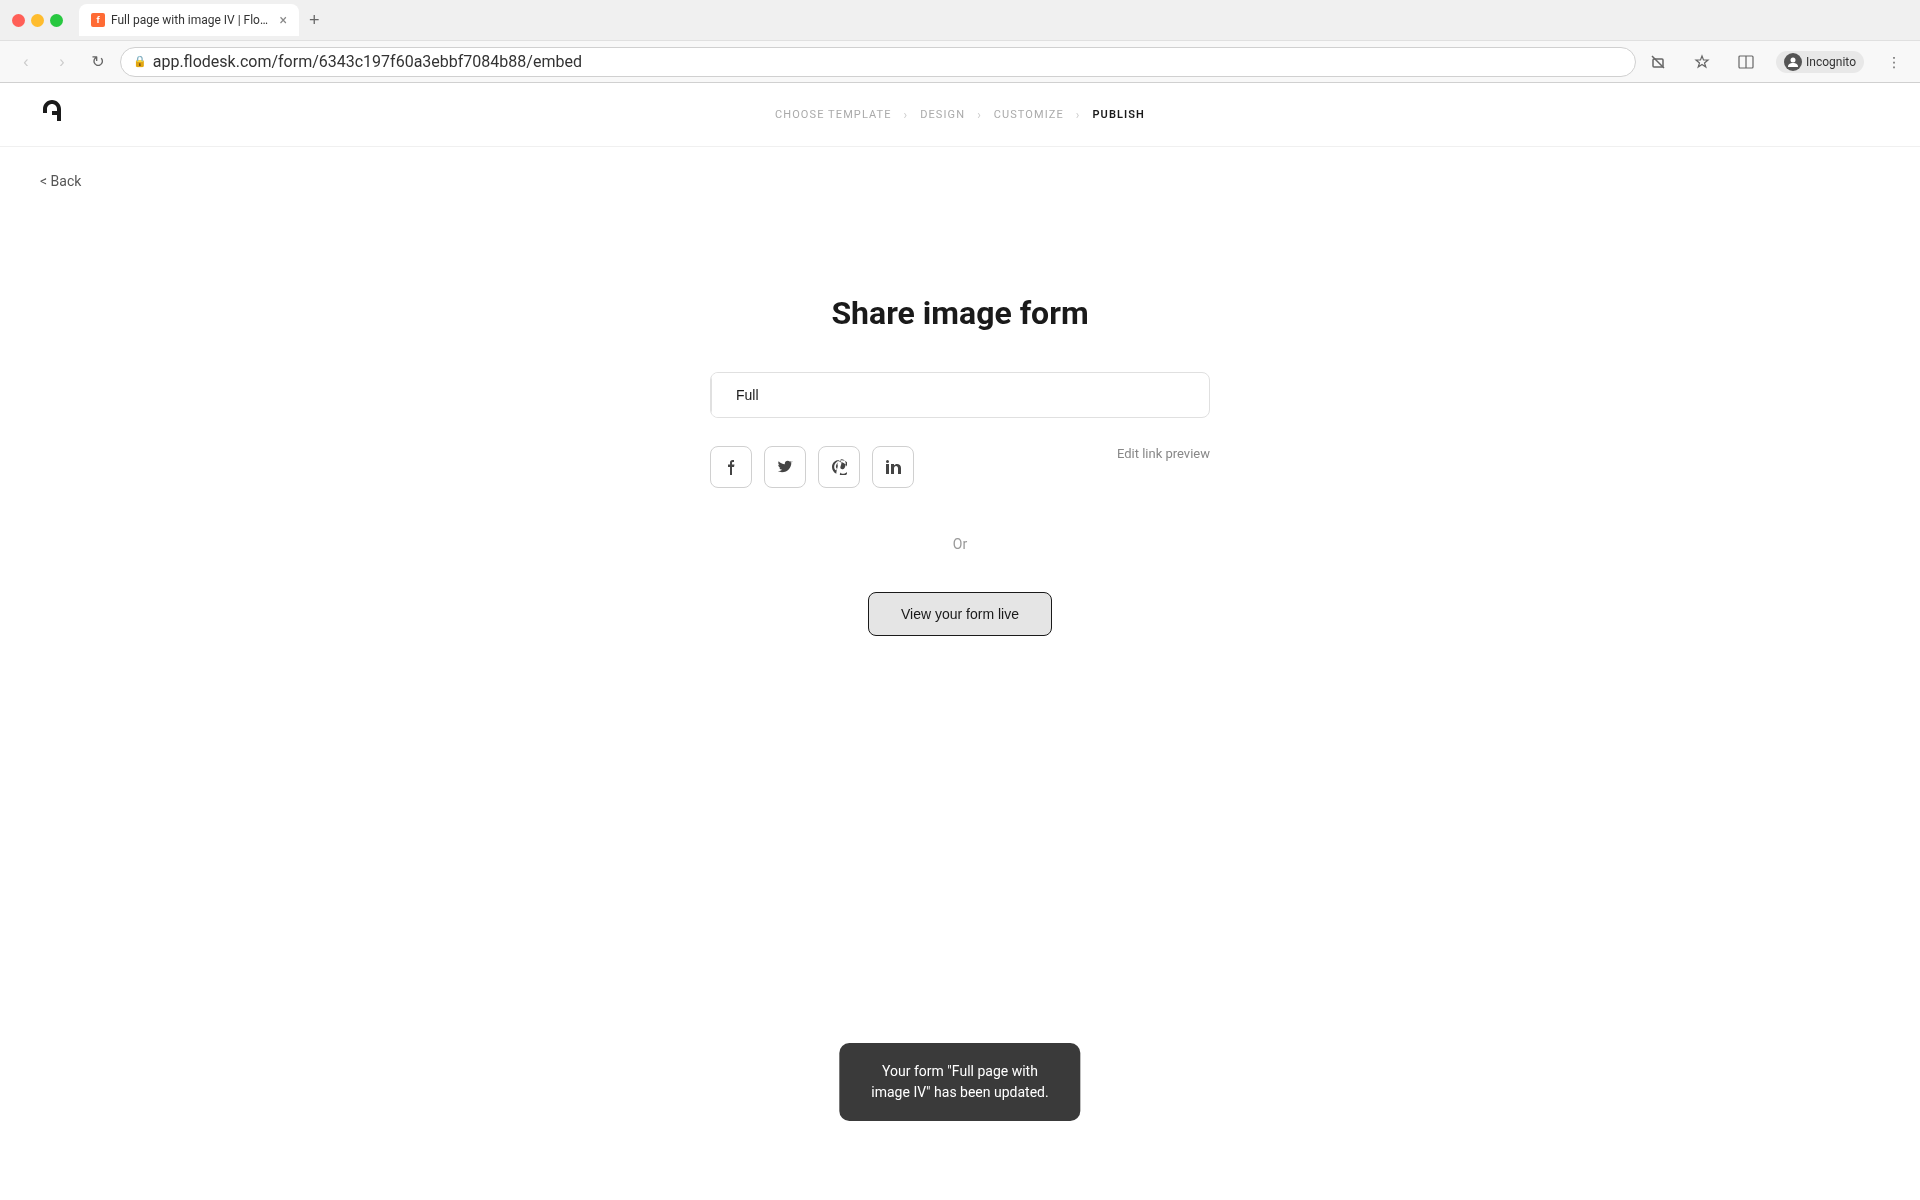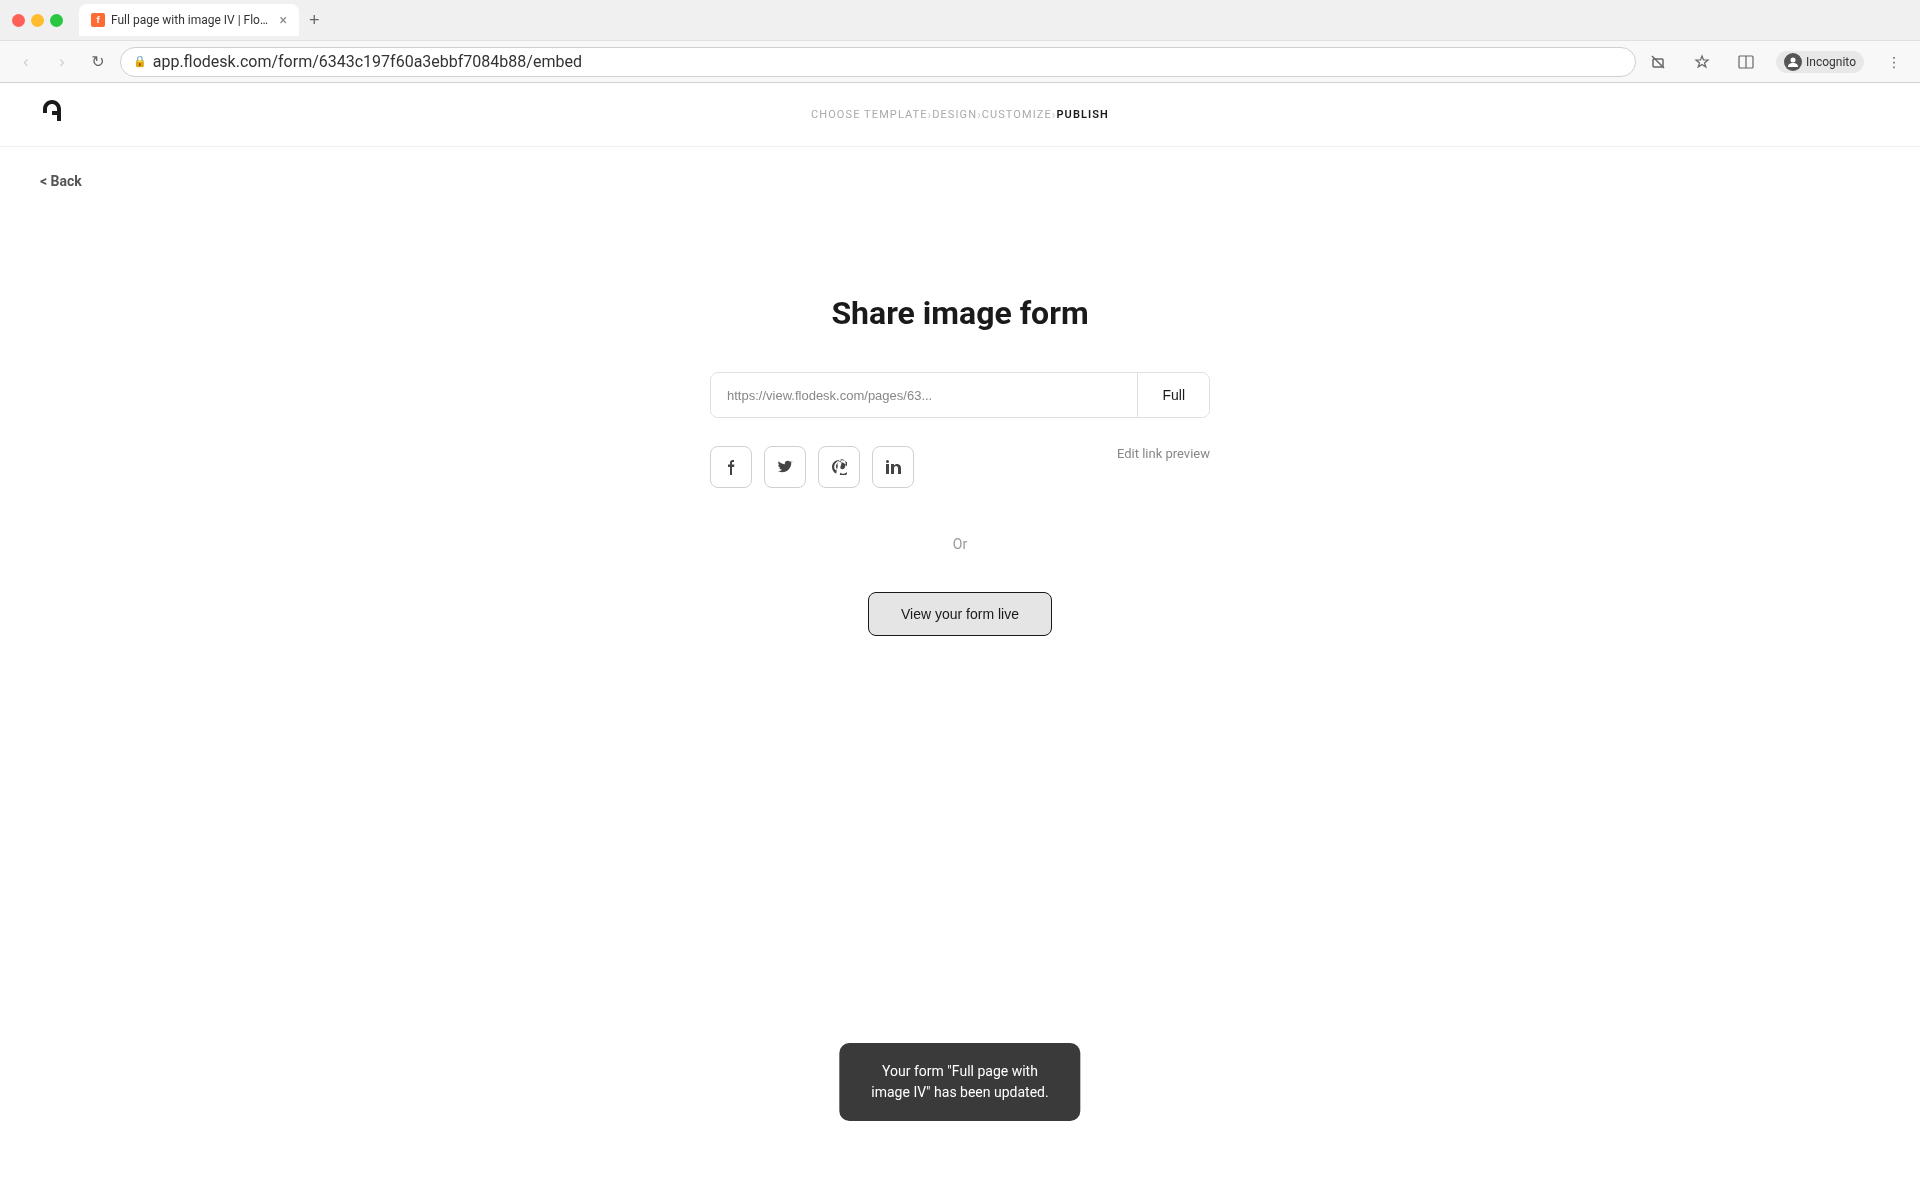--- a/index.html
+++ b/index.html
@@ -225,20 +225,21 @@
       left: 40px;
       font-size: 22px;
       font-weight: 700;
       color: #1a1a1a;
       font-style: italic;
     }
 
     .breadcrumb {
       display: flex;
       align-items: center;
+      gap: 12px;
       font-size: 12px;
       letter-spacing: 0.08em;
       text-align: right;
     }
 
     .breadcrumb-item {
       color: #aaa;
       text-transform: uppercase;
       font-size: 11px;
       letter-spacing: 0.1em;
@@ -249,21 +250,20 @@
       font-weight: 600;
     }
 
     .breadcrumb-sep {
       color: #ccc;
       font-size: 12px;
     }
 
     .back-section {
       padding: 24px 40px;
-      font-weight: bold;
     }
 
     .back-link {
       font-size: 14px;
       color: #555;
       cursor: pointer;
       background: none;
       border: none;
       text-decoration: none;
       display: inline-flex;
@@ -482,21 +482,20 @@
     <a class="back-link">
       <span>&lt; Back</span>
     </a>
   </div>
 
   <div class="main-content">
 
     <h1 class="page-title">Share image form</h1>
 
     <div class="url-copy-container">
-      <input class="url-input" type="text" readonly="" value="https://view.flodesk.com/pages/63..." style="">
       <button class="copy-btn">Full</button>
     </div>
 
     <div class="social-row">
       <button class="social-btn">
         <svg width="16" height="16" viewBox="0 0 16 16" fill="#444">
           <path d="M9 5.5V4c0-.6.4-1 1-1h1V1h-1.5C8 1 7 2 7 3.5V5.5H5V8h2v8h2V8h2l.5-2.5H9z"></path>
         </svg>
       </button>
       <button class="social-btn">

